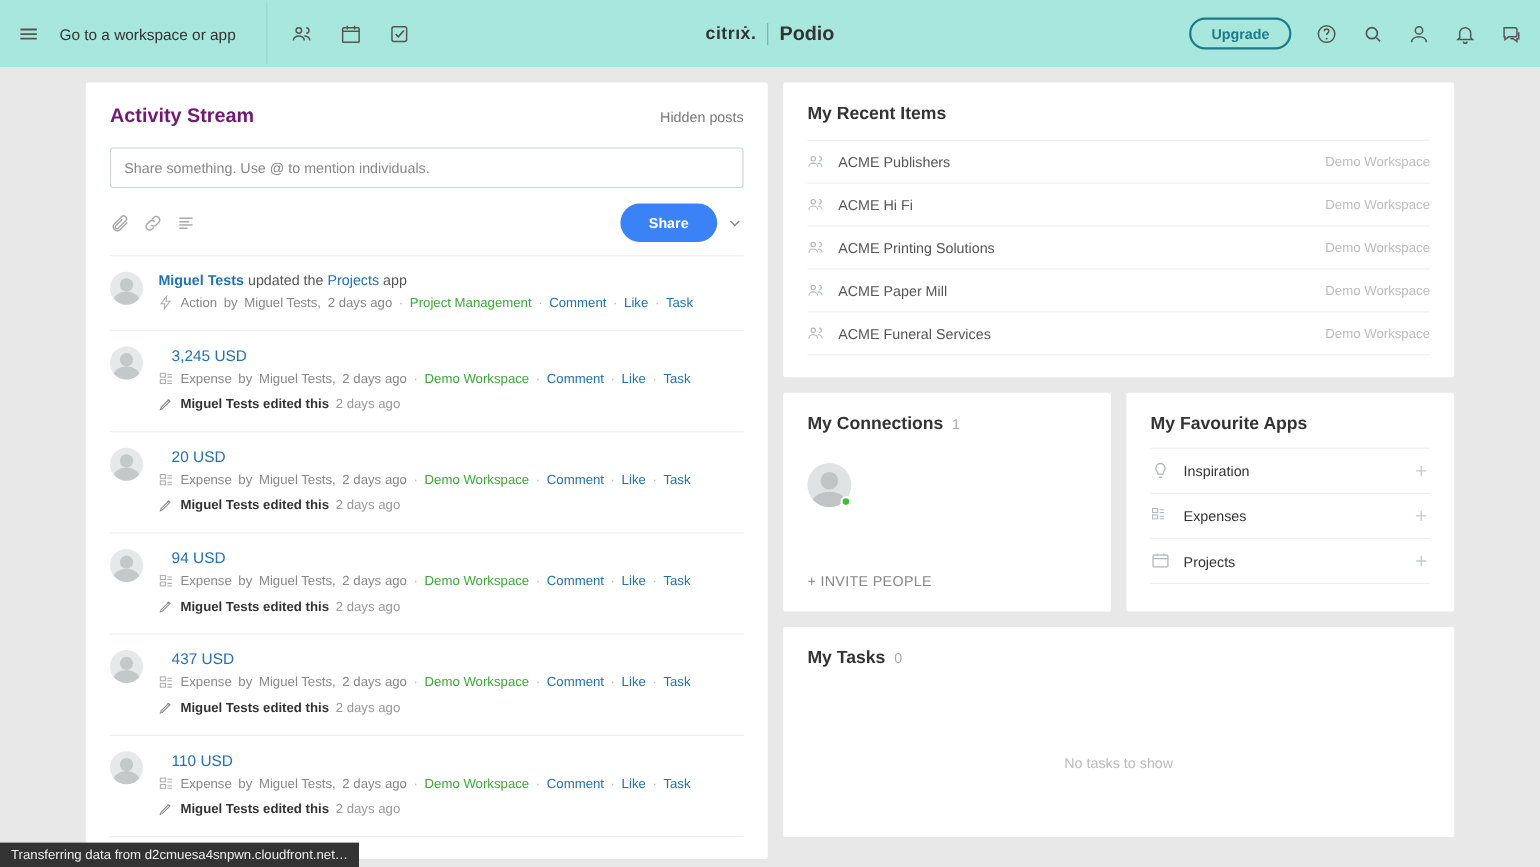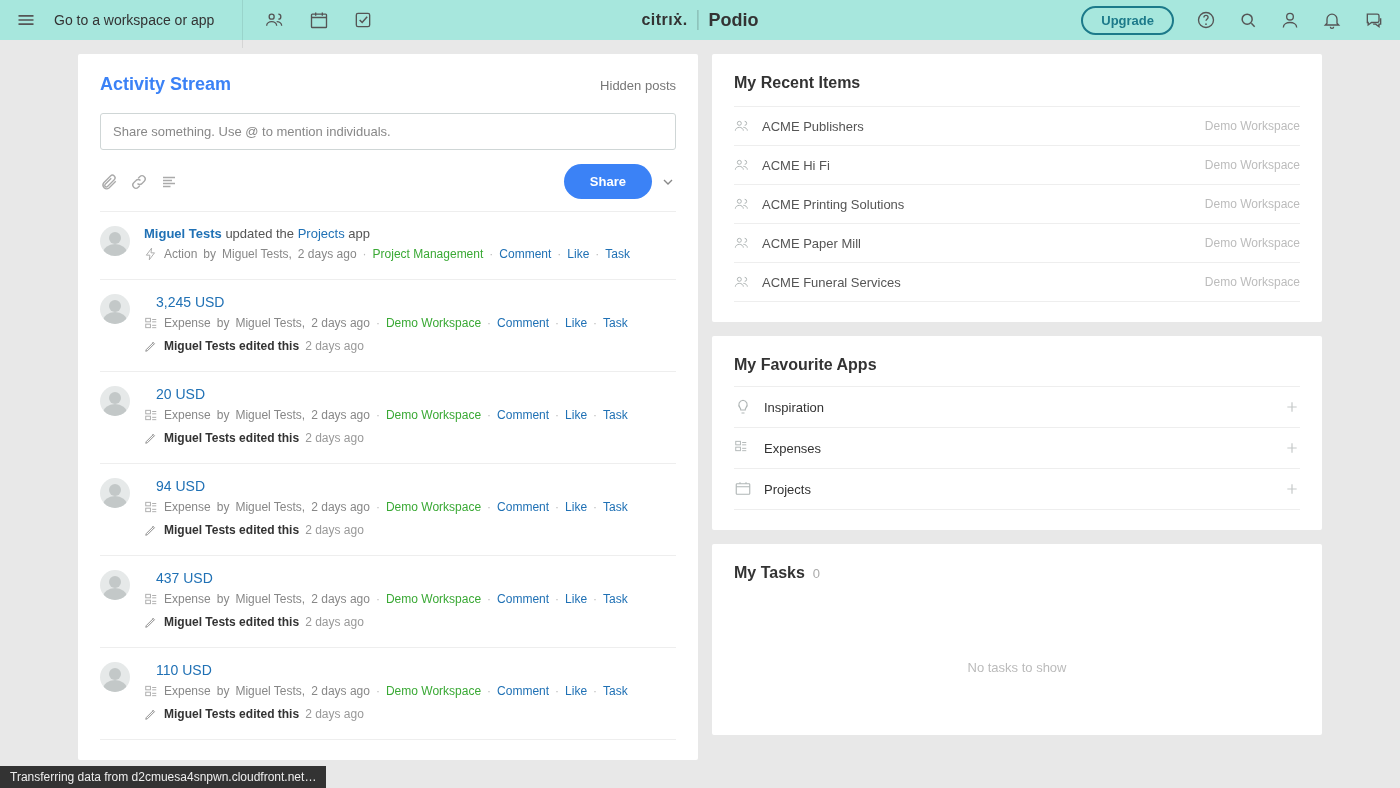--- a/index.html
+++ b/index.html
@@ -1,19 +1,19 @@
 <!DOCTYPE html>
 <html><head>
 <meta charset="utf-8">
 <style>
   * { box-sizing: border-box; margin: 0; padding: 0; }
   body { font-family: -apple-system, BlinkMacSystemFont, "Segoe UI", Arial, sans-serif; font-size: 13px; color: #333; background: #e8e8e8; }
 
   
-  .topbar { display: flex; align-items: center; height: 40px; background: #a7e7dd; padding: 0 16px; }
+  .topbar { display: flex; align-items: center; height: 61px; background: #a7e7dd; padding: 0 16px; }
   .topbar .menu-icon { width: 20px; height: 20px; margin-right: 18px; cursor: pointer; color: #555; }
   .topbar .goto { color: #333; font-size: 14px; margin-right: 28px; cursor: pointer; }
   .topbar .divider { width: 1px; height: 55px; background: rgba(0,0,0,0.08); margin-right: 22px; }
   .topbar .nav-icons { display: flex; gap: 24px; }
   .topbar .nav-icons .ic { width: 20px; height: 20px; color: #555; cursor: pointer; }
   .topbar .brand { position: absolute; left: 50%; transform: translateX(-50%); display: flex; align-items: center; gap: 10px; color: #333; }
   .brand .citrix { font-weight: 700; font-size: 16px; letter-spacing: 0.5px; }
   .brand .sep { width: 1px; height: 20px; background: rgba(0,0,0,0.25); }
   .brand .podio { font-size: 18px; font-weight: 700; }
   .topbar .right { margin-left: auto; display: flex; align-items: center; gap: 22px; }
@@ -21,21 +21,21 @@
   .right .ic { width: 20px; height: 20px; color: #555; cursor: pointer; }
 
   
   .page { display: flex; gap: 14px; padding: 14px 78px; }
   .col-left { flex: 1; }
   .col-right { width: 610px; display: flex; flex-direction: column; gap: 14px; }
   .card { background: #fff; border-radius: 2px; padding: 20px 22px; }
 
   
   .as-header { display: flex; justify-content: space-between; align-items: baseline; margin-bottom: 18px; }
-  .as-title { font-size: 18px; font-weight: 700; color: #3b82f6; }
+  .as-title { font-size: 18px; font-weight: 700; color: #701a75; }
   .as-hidden { color: #777; font-size: 13px; cursor: pointer; }
   .composer { border: 1px solid #cfd6d6; border-radius: 3px; padding: 10px 12px; color: #888; font-size: 13px; cursor: text; }
   .composer-row { display: flex; align-items: center; margin-top: 14px; margin-bottom: 10px; }
   .composer-icons { display: flex; gap: 12px; }
   .composer-icons .ic { width: 18px; height: 18px; color: #aaa; cursor: pointer; }
   .share-group { margin-left: auto; display: flex; align-items: center; }
   .share-btn { background: #3b82f6; color: #fff; font-weight: 700; border: none; border-radius: 18px; padding: 10px 26px; font-size: 13px; cursor: pointer; }
   .share-caret { width: 16px; height: 16px; color: #888; margin-left: 8px; cursor: pointer; }
 
   .feed { border-top: 1px solid #eee; margin-top: 12px; }
@@ -466,20 +466,31 @@
                 </svg>
               </span>
       <span>ACME Funeral Services</span>
     </div>
     <span class="recent-ws">Demo Workspace</span>
           </div>
         </div>
     </div>
 
     <div class="row2">
+      <div class="card">
+        <div class="conn-head">
+          <span class="section-title">My Connections</span>
+          <span class="count">1</span>
+        </div>
+        <div class="conn-avatar-wrap">
+          <div class="conn-avatar"></div>
+          <div class="presence"></div>
+        </div>
+        <div class="invite">+ INVITE PEOPLE</div>
+      </div>
 
       <div class="card">
         <div class="section-title">My Favourite Apps</div>
         <div class="fav-list" id="fav-list">
             <div class="fav-row">
     <span class="ic">
                 <svg viewBox="0 0 24 24" width="18" height="18">
                   <path fill="none" stroke="currentColor" stroke-width="1.5" d="M12 3a6 6 0 00-4 10c1 1 1 2 1 3h6c0-1 0-2 1-3a6 6 0 00-4-10zM10 20h4"></path>
                 </svg>
               </span>

